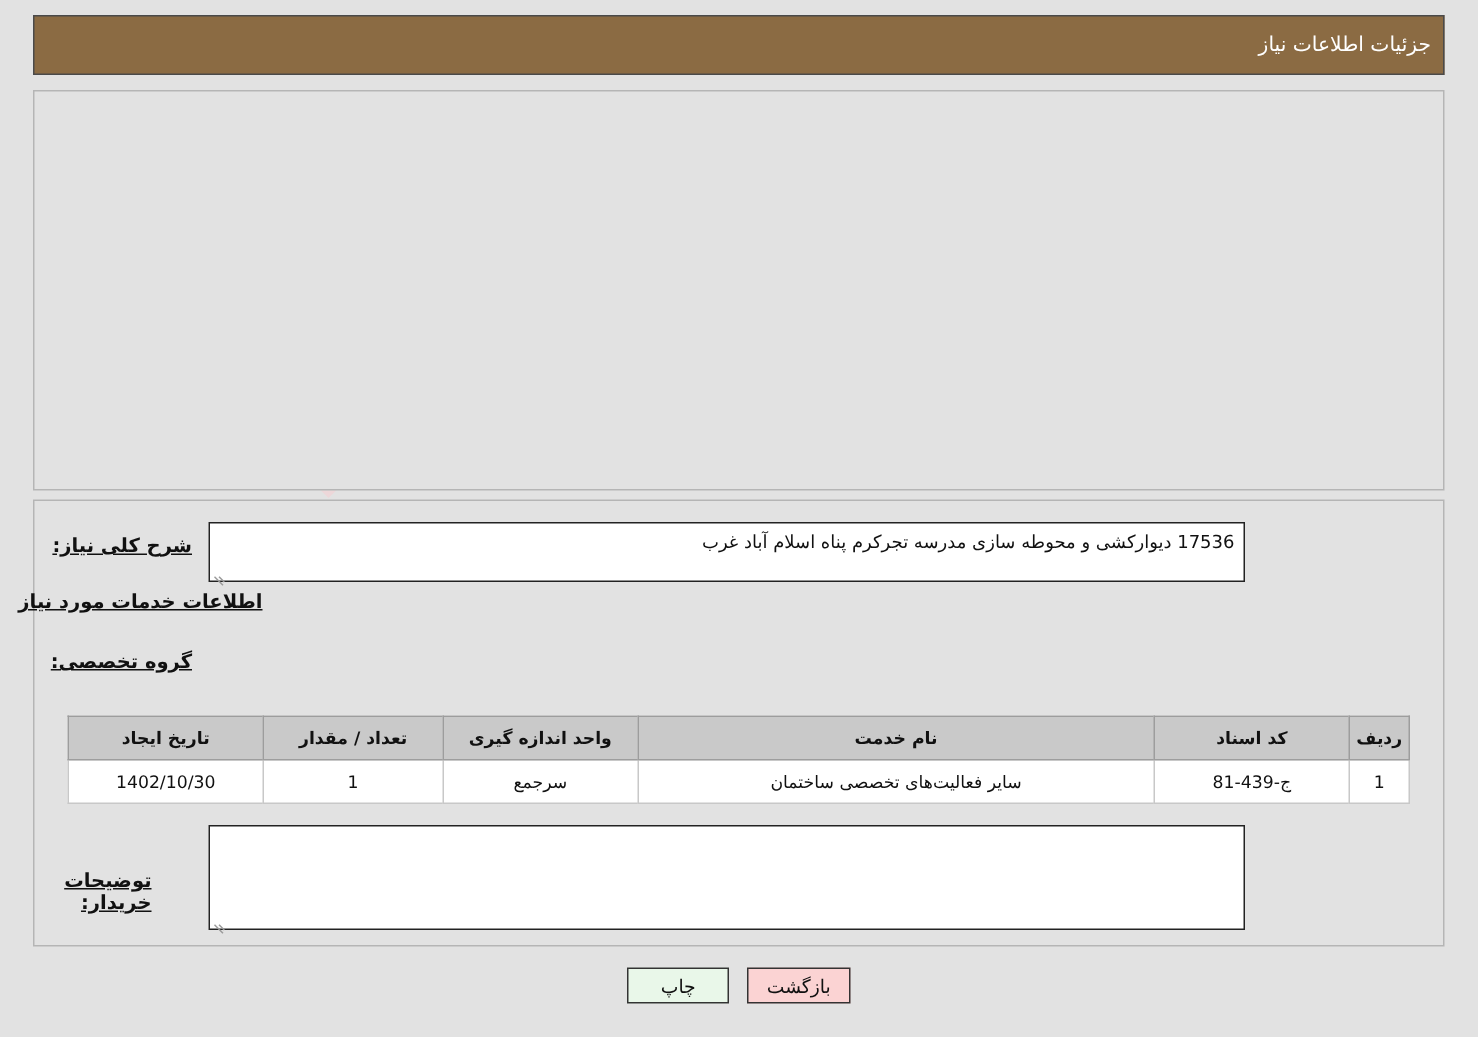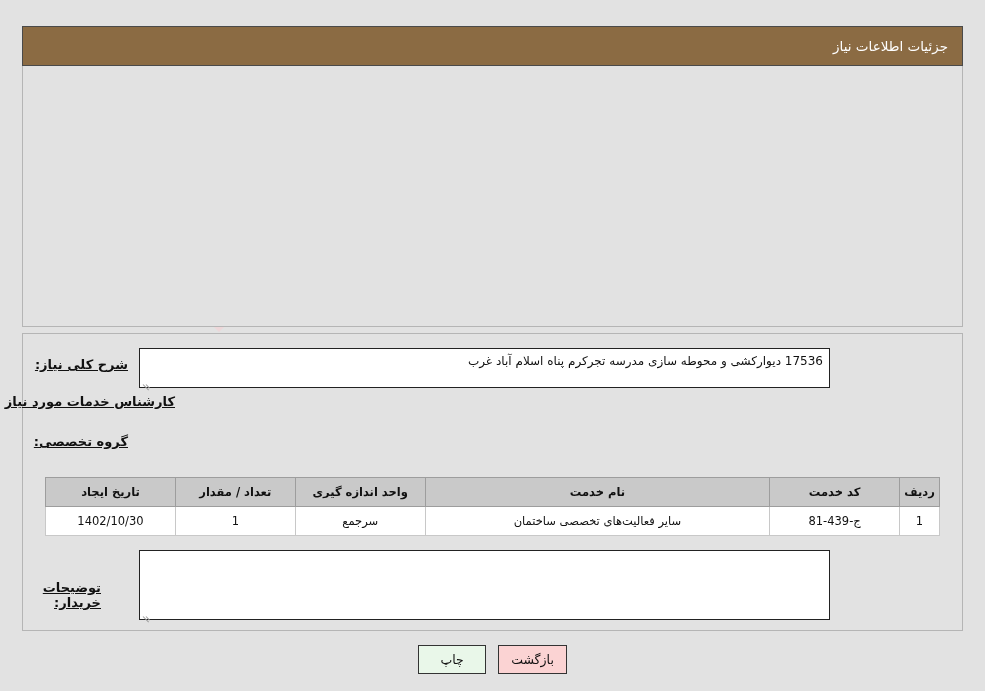--- a/index.html
+++ b/index.html
@@ -57,28 +57,28 @@
   .wm-arrow {
     position: absolute;
     left: 168px; top: 336px;
     z-index: 0;
     opacity: .55;
   }
 
   
   .titlebar {
     position: absolute;
-    left: 22px; top: 26px;
+    left: 22px; top: 10px;
     width: 941px; height: 40px;
     background: #8b6b43;
     border: 1px solid #4a4a4a;
     display: flex;
     align-items: center;
     justify-content: flex-start;
-    padding: 0 14px;
+    padding: 0 8px;
     z-index: 3;
   }
   .titlebar .t {
     color: #ffffff;
     font-size: 13.5px;
     font-weight: normal;
   }
 
   
   .panel {
@@ -222,21 +222,21 @@
   .btnbar {
     position: absolute;
     left: 0; right: 0; top: 645px;
     display: flex;
     justify-content: center;
     gap: 12px;
     z-index: 3;
   }
   .btn {
     border: 1px solid #333;
-    height: 29px;
+    height: 24px;
     min-width: 68px;
     font-size: 12.5px;
     color: #111;
     cursor: pointer;
     font-family: inherit;
     padding: 0 12px;
   }
   .btn-print { background: #e9f7e9; }
   .btn-back  { background: #fbd3d3; }
 </style>
@@ -322,30 +322,30 @@
 
   <div class="heading" style="right:857px; top:357px;">شرح کلی نیاز:</div>
   <div class="tbox" style="right:155px; top:348px; width:691px; height:40px;">
     <div class="tval">17536 دیوارکشی و محوطه سازی مدرسه تجرکرم پناه اسلام آباد غرب</div>
     <span class="grip">
         <i></i>
         <i></i>
       </span>
   </div>
 
-  <div class="heading" style="right:810px; top:394px;">کارشناس خدمات مورد نیاز</div>
+  <div class="heading" style="right:810px; top:394px;">اطلاعات خدمات مورد نیاز</div>
 
   <div class="heading" style="right:857px; top:434px;">گروه تخصصی:</div>
   <div class="fld rt" style="position:absolute; right:176px; top:431px; width:667px; height:23px; line-height:21px;">ساختمان</div>
 
   <table class="tbl">
     <thead>
       <tr>
         <th style="width:40px;">ردیف</th>
-        <th style="width:130px;">کد خدمت</th>
+        <th style="width:130px;">کد اسناد</th>
         <th style="width:345px;">نام خدمت</th>
         <th style="width:130px;">واحد اندازه گیری</th>
         <th style="width:120px;">تعداد / مقدار</th>
         <th style="width:130px;">تاریخ ایجاد</th>
       </tr>
     </thead>
     <tbody>
       <tr>
         <td>1</td>
         <td>ج-439-81</td>

